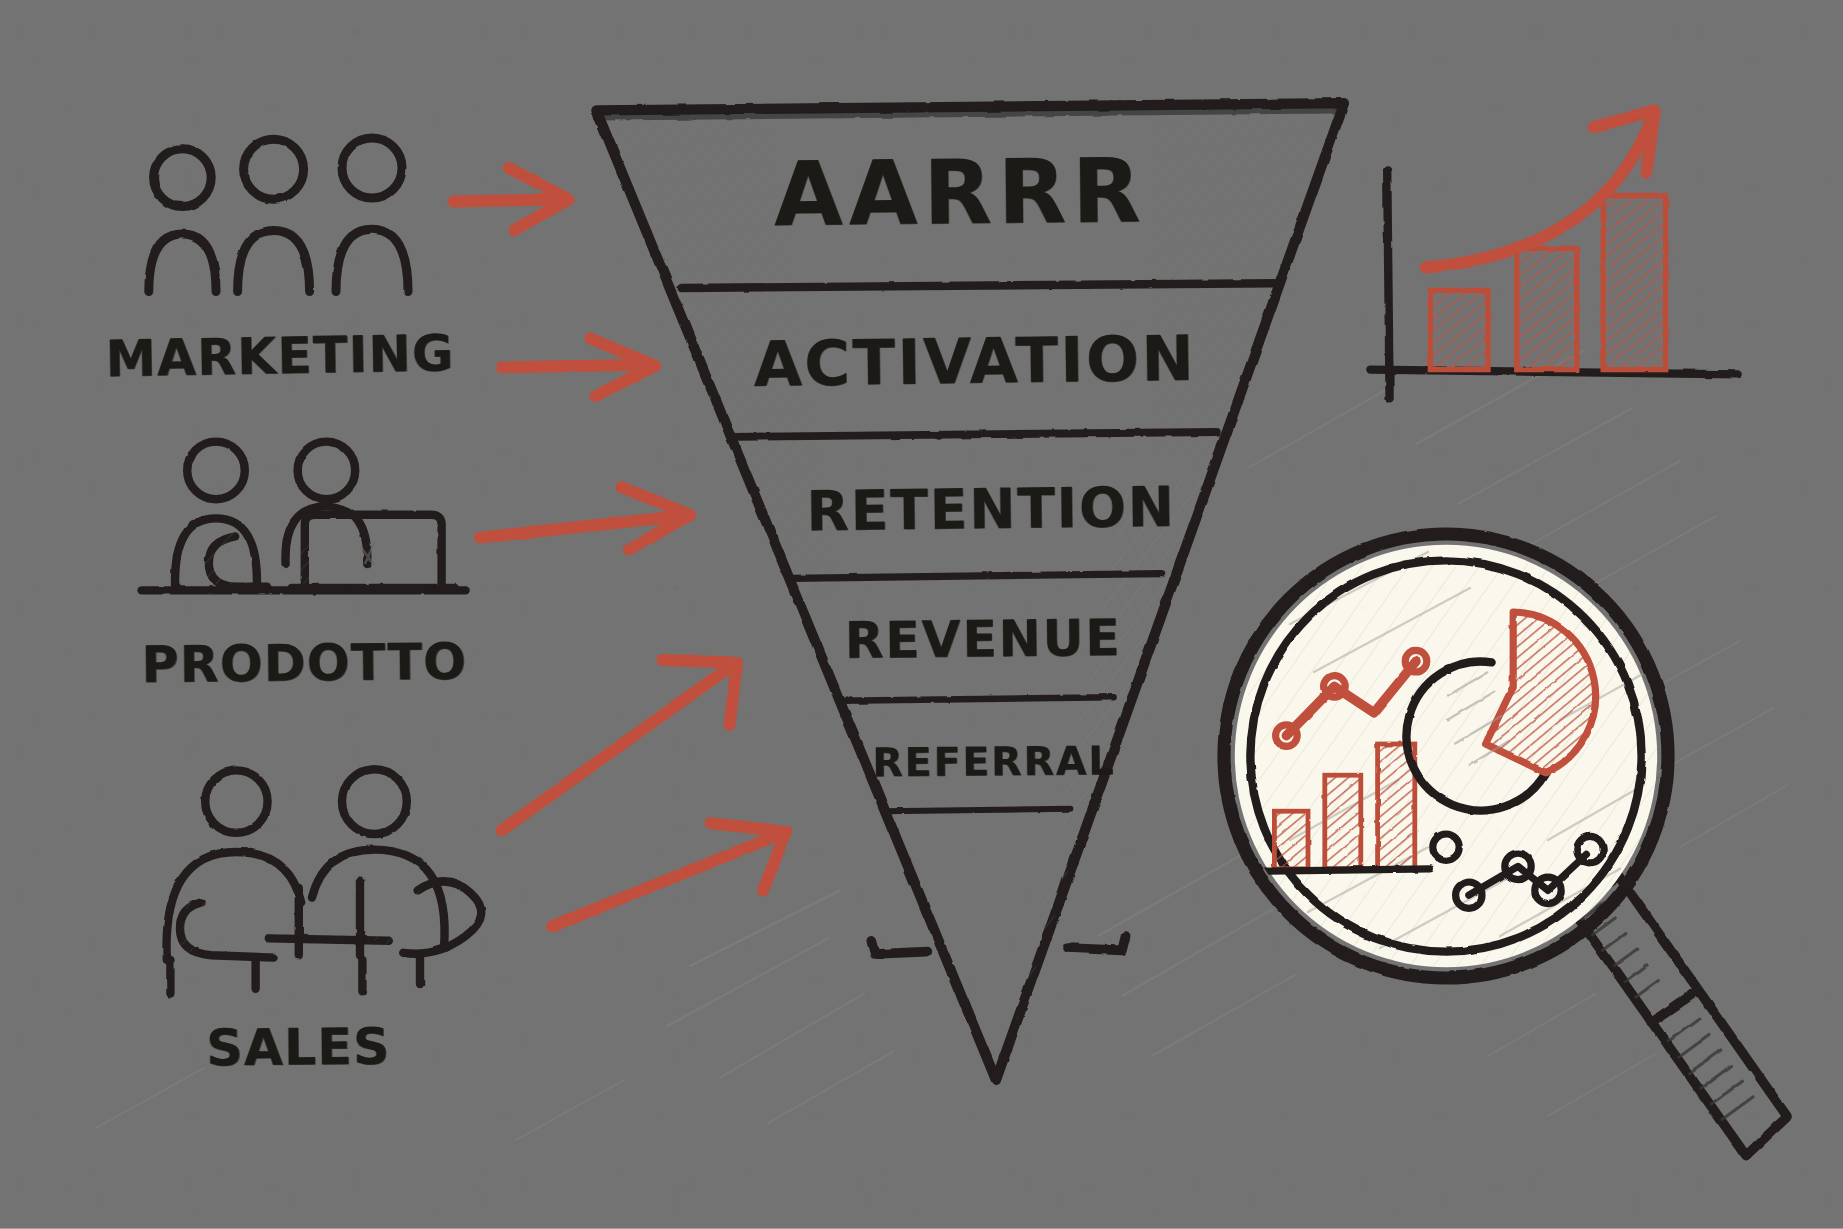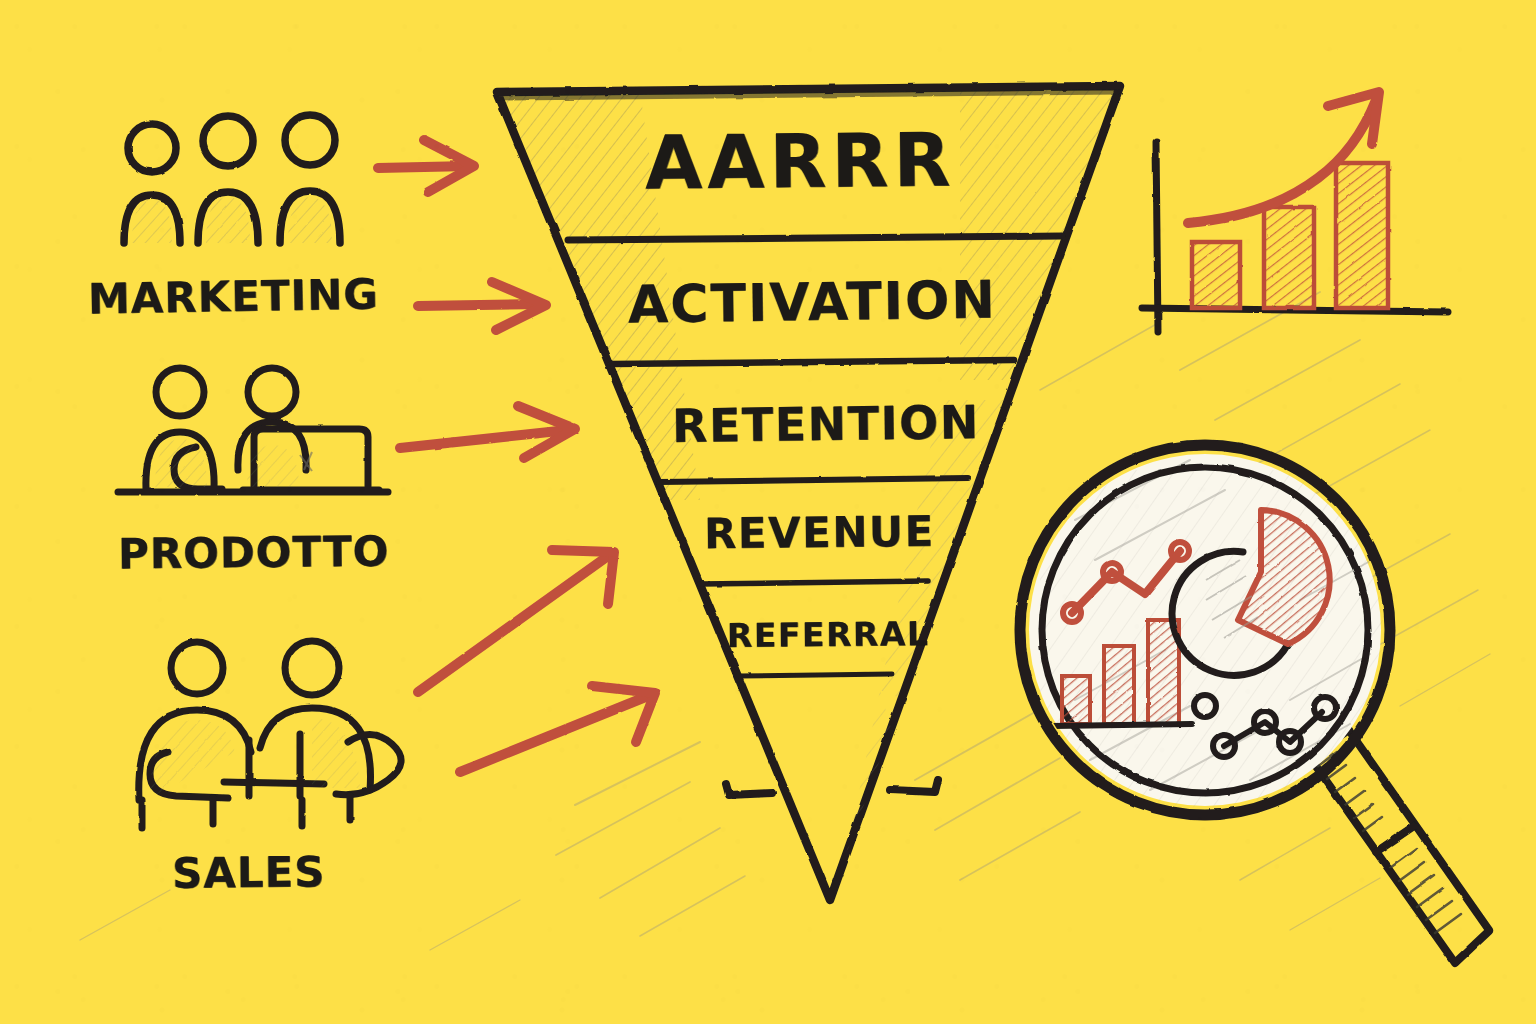--- a/index.html
+++ b/index.html
@@ -4,21 +4,21 @@
 <style>
   html, body {
     margin: 0;
     padding: 0;
     background: #efece1;
   }
   #canvas {
     position: relative;
     width: 1536px;
     height: 1024px;
-    background: #fde047;
+    background: #737373;
     overflow: hidden;
     font-family: "DejaVu Sans", sans-serif;
   }
   
   #grain {
     position: absolute;
     inset: 0;
     pointer-events: none;
     opacity: .55;
     background:

